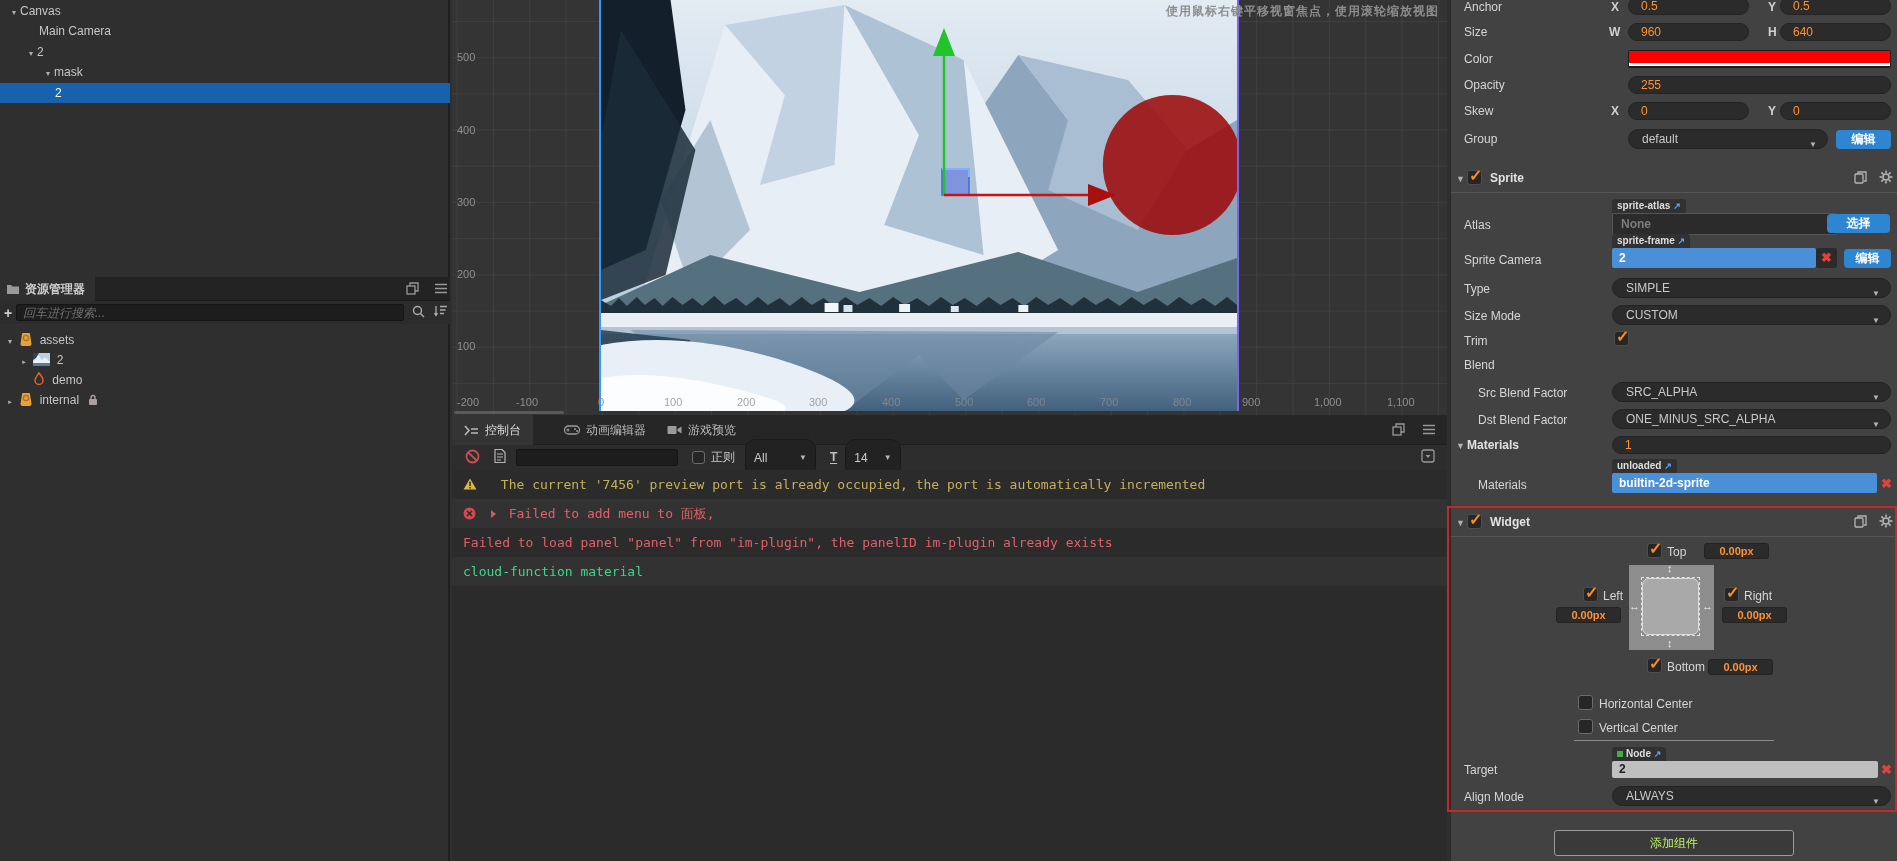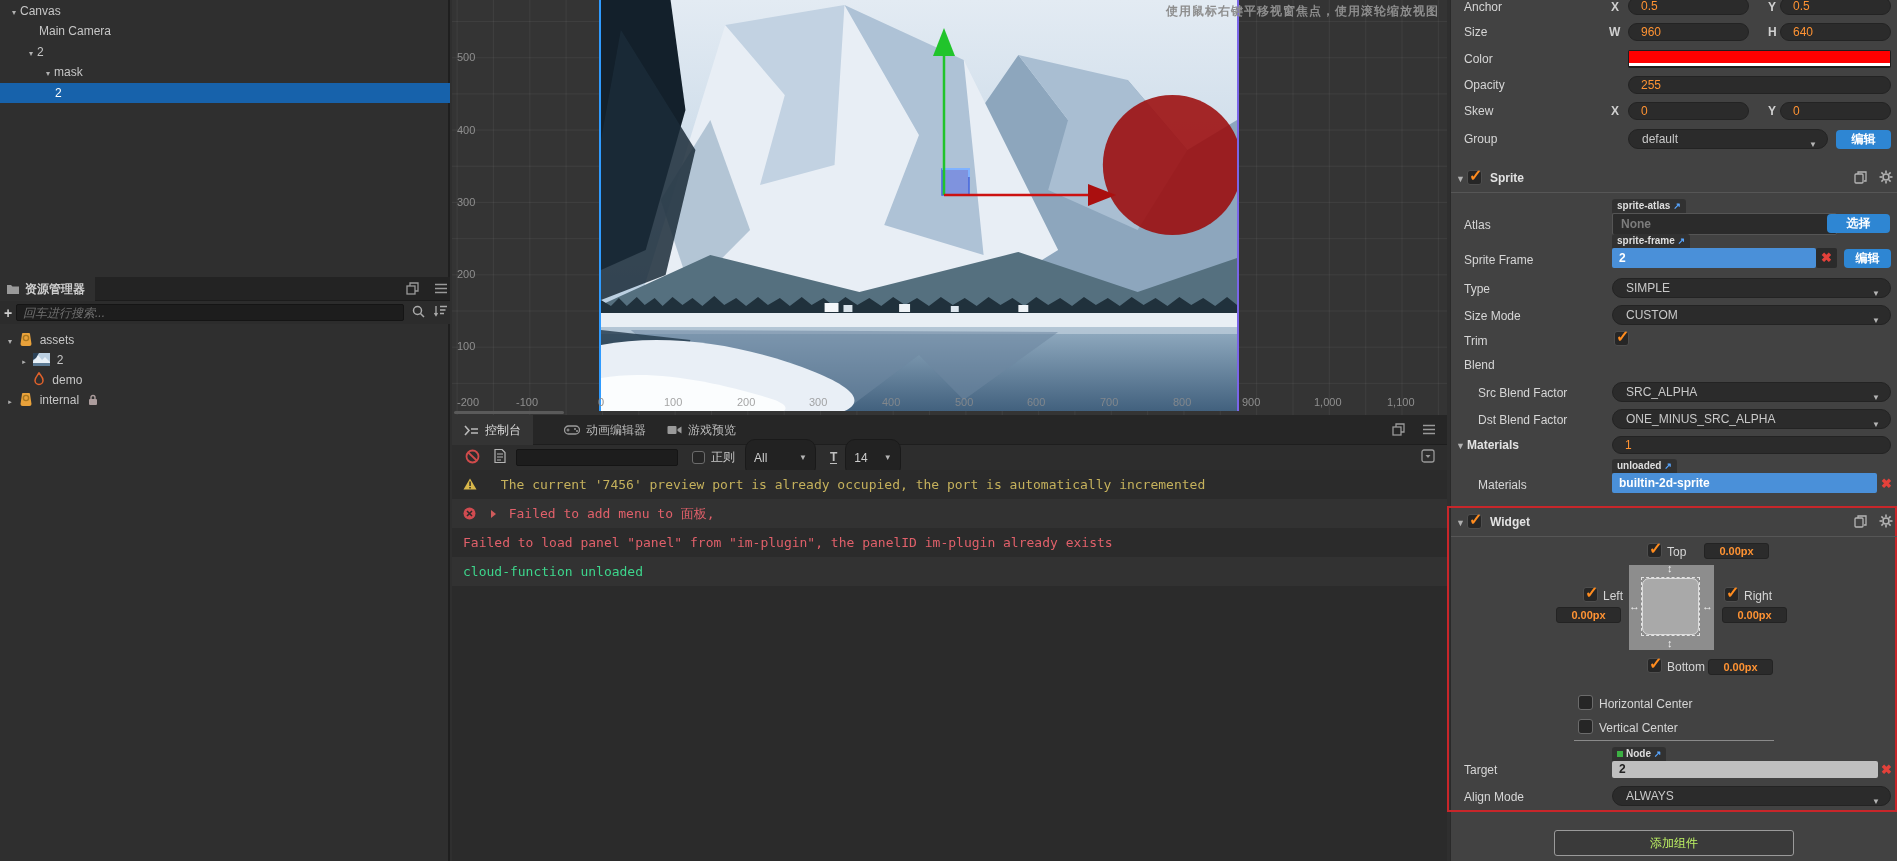--- a/index.html
+++ b/index.html
@@ -317,21 +317,21 @@
           <circle cx="6.5" cy="6.5" r="6" fill="#d04b50"></circle>
           <path d="M4 4 L9 9 M9 4 L4 9" stroke="#2b2b2b" stroke-width="1.6"></path>
         </svg>
       <span style="display:inline-block;width:0;height:0;border-left:5px solid #cf5b5b;border-top:4px solid transparent;border-bottom:4px solid transparent;margin-left:7px"></span>
       <span style="margin-left:5px">Failed to add menu to 面板,</span>
     </div>
     <div class="cmsg" style="top:113px;background:#2b2b2b;color:#e0606a">
       <span style="margin-left:11px">Failed to load panel "panel" from "im-plugin", the panelID im-plugin already exists</span>
     </div>
     <div class="cmsg" style="top:142px;background:#323232;color:#3dd68c">
-      <span style="margin-left:11px">cloud-function unloaded</span>
+      <span style="margin-left:11px">cloud-function material</span>
     </div>
   </div>
 
   <div id="inspector">
 
     <span class="ilabel" style="top:0">Anchor</span>
     <span class="axis" style="left:160px;top:0">X</span>
     <span class="nfield" style="left:177px;top:-3px;width:121px">0.5</span>
     <span class="axis" style="left:317px;top:0">Y</span>
     <span class="nfield" style="left:329px;top:-3px;width:111px">0.5</span>
@@ -383,21 +383,21 @@
             </g>
           </svg></span>
     </div>
     <div class="hline" style="left:0;top:192px;width:447px"></div>
 
     <span class="ilabel" style="top:218px">Atlas</span>
     <span class="chip" style="left:161px;top:199px"><span>sprite-atlas</span> <span class="lnk">↗</span></span>
     <span class="abs" style="left:161px;top:213px;width:225px;height:22px;background:#2b2b2b;border:1px solid #555;border-radius:2px;color:#7c7c7c;font-weight:bold;line-height:20px;padding:0 8px">None</span>
     <span class="btn-blue" style="left:376px;top:214px;width:63px">选择</span>
 
-    <span class="ilabel" style="top:253px">Sprite Frame</span>
+    <span class="ilabel" style="top:253px">Sprite Camera</span>
     <span class="chip" style="left:161px;top:234px"><span>sprite-frame</span> <span class="lnk">↗</span></span>
     <span class="bluefield" style="left:161px;top:248px;width:204px">2</span>
     <span class="xbox" style="left:365px;top:248px">✖</span>
     <span class="btn-blue" style="left:393px;top:249px;width:47px">编辑</span>
 
     <span class="ilabel" style="top:282px">Type</span>
     <span class="ddown" style="left:161px;top:278px;width:279px"><span>SIMPLE</span><span class="caret">▼</span></span>
 
     <span class="ilabel" style="top:309px">Size Mode</span>
     <span class="ddown" style="left:161px;top:305px;width:279px"><span>CUSTOM</span><span class="caret">▼</span></span>

